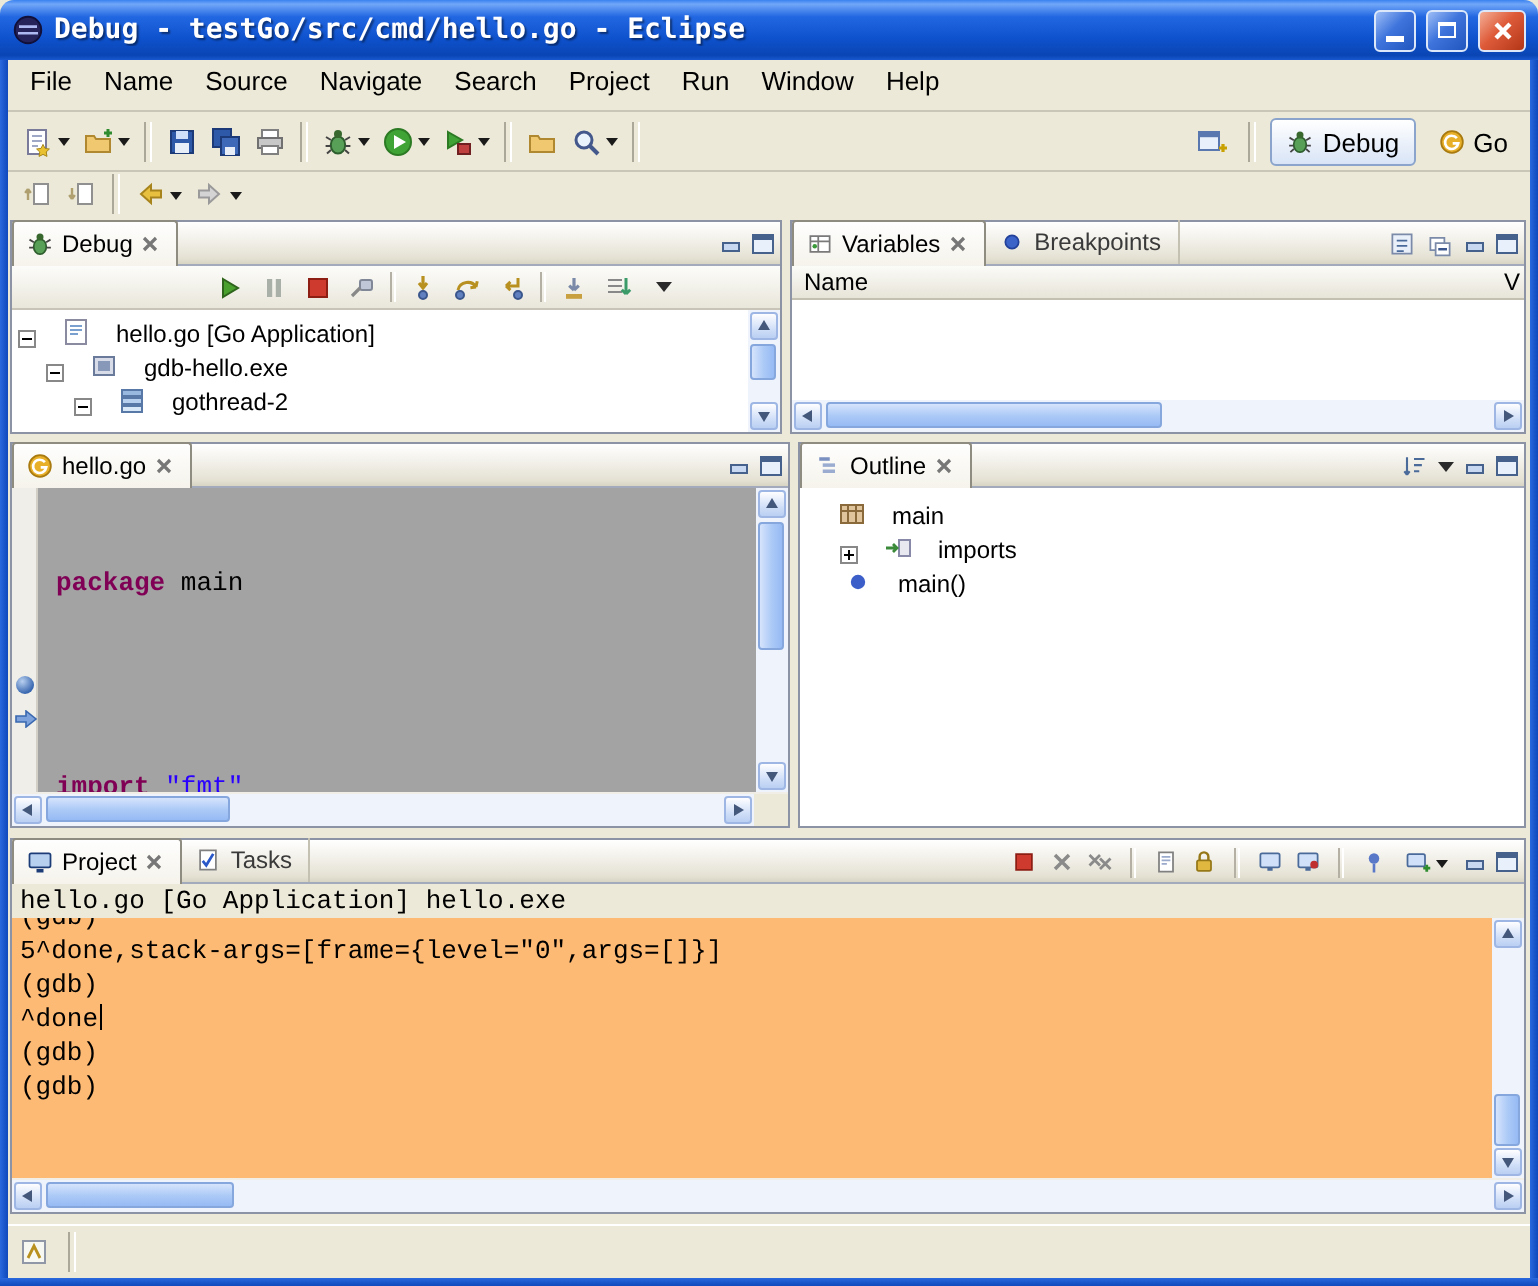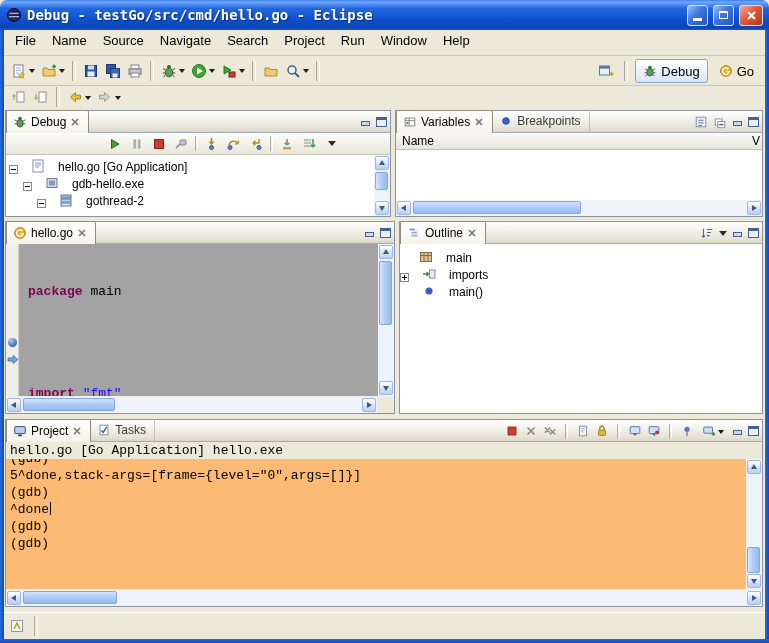--- a/index.html
+++ b/index.html
@@ -493,21 +493,21 @@
     </span>
   </div>
   <div style="position:absolute;left:0;right:0;top:22px;bottom:0;background:#fff;padding-top:4px">
     <div class="trow" style="padding-left:18px">
       <svg class="i" viewBox="0 0 16 16">
         <rect x="2.5" y="3.5" width="11" height="9" fill="#E0C49C" stroke="#8A6A3A"></rect>
         <path d="M2.5 6.5 h11 M6 3.5 v9 M10 3.5 v9" stroke="#8A6A3A" stroke-width="1"></path>
       </svg>
       <span>main</span>
     </div>
-    <div class="trow" style="padding-left:0">
+    <div class="trow" style="padding-left:20px">
       <span class="exp plus"></span>
       <svg class="i" viewBox="0 0 16 16">
         <rect x="8.5" y="4" width="5.5" height="8" fill="#E8E8F0" stroke="#8888A8"></rect>
         <path d="M2 8 H7.5 M5.5 6 L7.5 8 L5.5 10" stroke="#3A8A3A" stroke-width="1.4" fill="none"></path>
       </svg>
       <span>imports</span>
     </div>
     <div class="trow" style="padding-left:21px">
       <svg class="i" viewBox="0 0 16 16">
           <circle cx="8" cy="8" r="3.6" fill="#3C5EC8"></circle>

